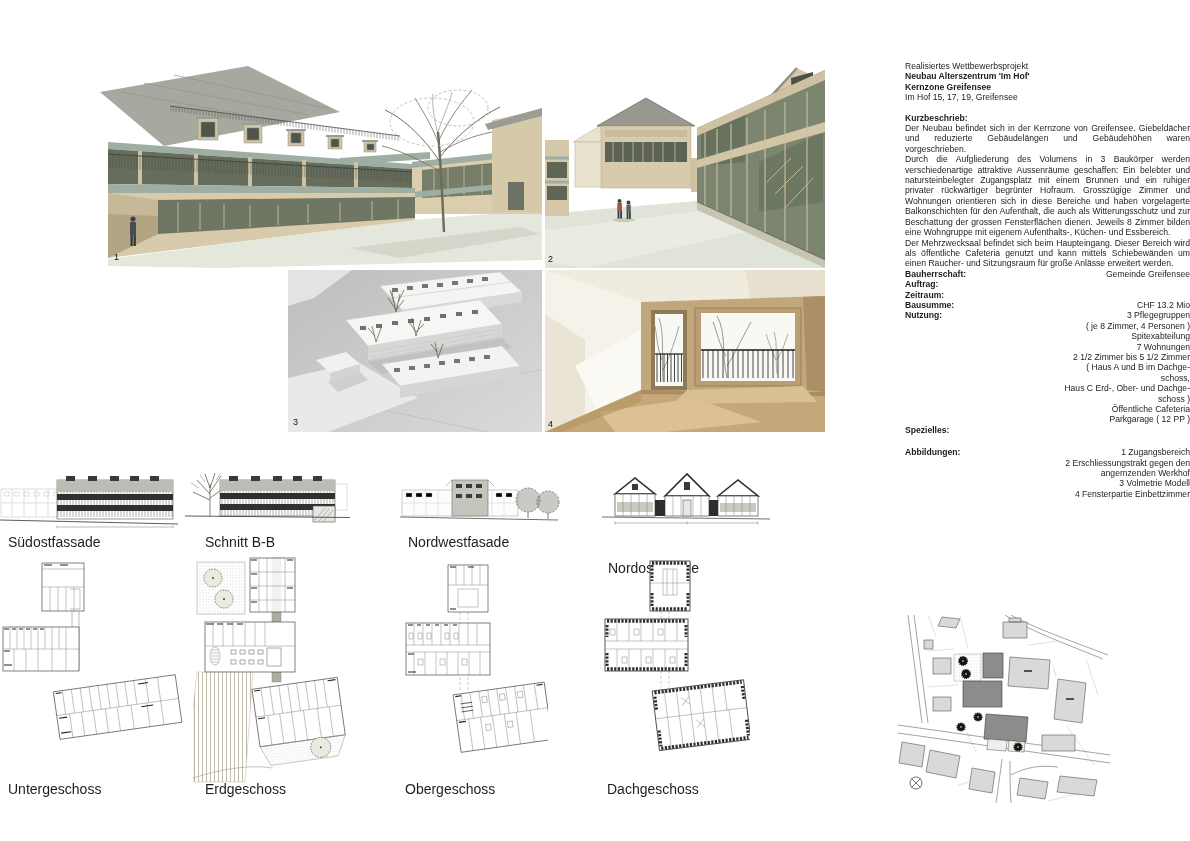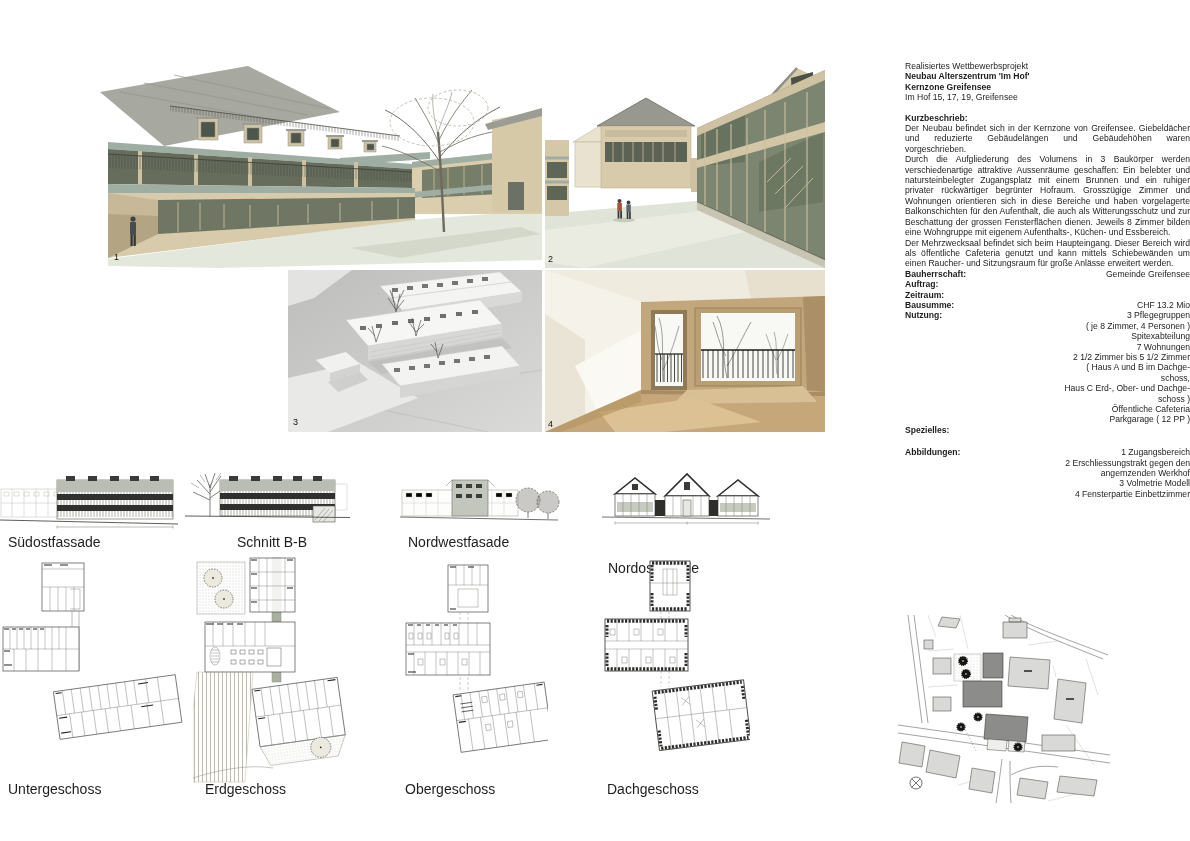--- a/index.html
+++ b/index.html
@@ -351,21 +351,21 @@
         <rect x="128" y="6" width="9" height="5"></rect>
       </g>
     <rect x="35" y="21" width="115" height="25" fill="url(#e2pk)"></rect>
     <rect x="35" y="23" width="115" height="6" fill="#30302e"></rect>
     <rect x="35" y="34" width="115" height="6" fill="#30302e"></rect>
     <rect x="128" y="36" width="22" height="16" fill="#e6e6e3" stroke="#555551" stroke-width="0.6"></rect>
     <path d="M130,50 L140,38 M134,51 L144,39 M138,52 L148,40" stroke="#7a7a74" stroke-width="0.5"></path>
     <path d="M0,46 L165,47.5" stroke="#333330" stroke-width="0.8" fill="none"></path>
   </svg>
 </div>
-<div class="drawlabel" style="left:205px;top:534px;margin-left:32px;">Schnitt B-B</div>
+<div class="drawlabel" style="left:205px;top:534px;">Schnitt B-B</div>
 
 <div class="abs" style="left:400px;top:472px;width:160px;height:58px;">
   <svg viewBox="0 0 160 58" width="160" height="58">
     <rect x="2" y="18" width="116" height="26" fill="#fdfdfb" stroke="#9a9a97" stroke-width="0.5"></rect>
     <g stroke="#c3c3c0" stroke-width="0.4">
       <path d="M2,31 h116 M14,18 v26 M26,18 v26 M38,18 v26 M92,18 v26 M104,18 v26"></path>
       <path d="M6,21 h6 v4 h-6 z M16,21 h6 v4 h-6 z M26,21 h6 v4 h-6 z M96,21 h6 v4 h-6 z M106,21 h6 v4 h-6 z"></path>
     </g>
     <rect x="52" y="8" width="36" height="36" fill="#c3c6bd" stroke="#70706b" stroke-width="0.6"></rect>
     <g fill="#3c3c3a">

